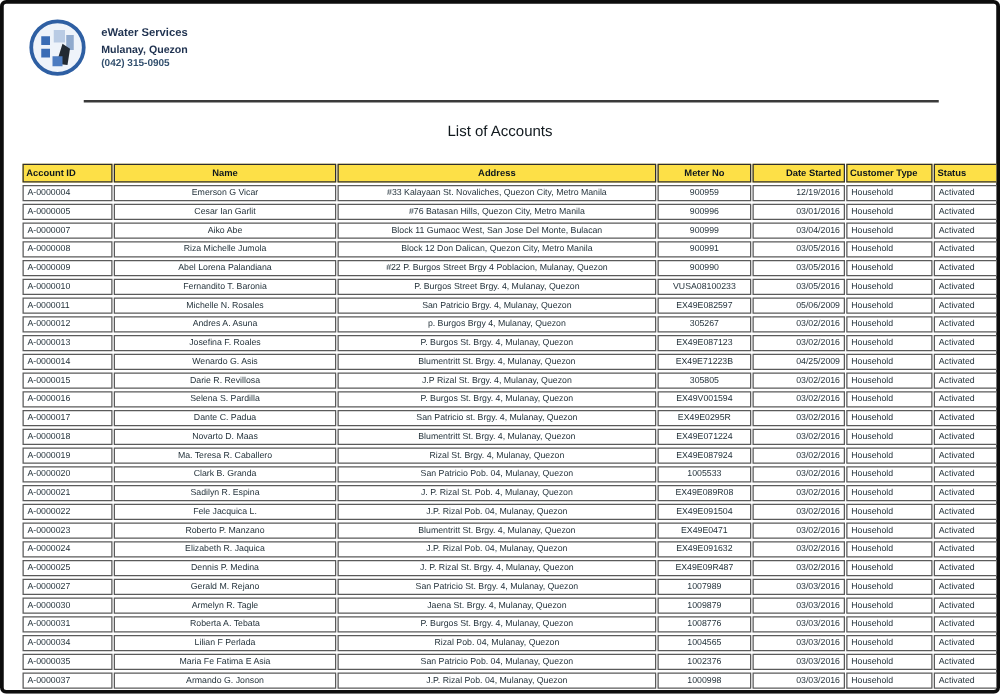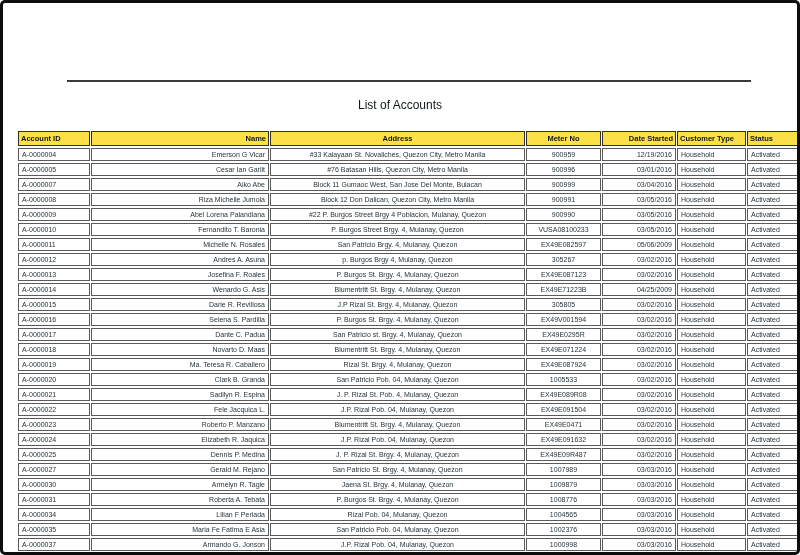--- a/index.html
+++ b/index.html
@@ -19,32 +19,50 @@
   .report-title{position:absolute;top:95px;left:0;width:100%;text-align:center;
     font-size:12px;font-weight:normal;color:#10181d;}
   
   .table-wrap{position:absolute;top:126px;left:14px;width:772px;}
   table{border-collapse:separate;border-spacing:1px 2px;width:772px;table-layout:fixed;}
   th{border:1px solid #2f2f2f;background:#fde047;font-size:7.5px;font-weight:bold;
      color:#10181d;text-align:center;height:13px;padding:0 2px;overflow:hidden;white-space:nowrap;}
   td{border:1px solid #5a5a5a;background:#ffffff;font-size:7px;color:#1e2d36;
      height:11px;line-height:11px;padding:0 3px;overflow:hidden;white-space:nowrap;}
   .col-account_id{width:66px;text-align:left;}
-  .col-name{width:172px;text-align:right;}
+  .col-name{width:172px;text-align:center;}
   .col-address{width:249px;text-align:center;}
   .col-meter_no{width:69px;text-align:center;}
   .col-date_started{width:68px;text-align:right;}
   .col-customer_type{width:63px;text-align:left;margin-left:12px;}
   .col-status{width:67px;text-align:left;}
 </style>
 </head>
 <body>
 
 <div class="page">
 
+  <div class="letterhead">
+    <span class="logo">
+      <svg width="46" height="46" viewBox="0 0 46 46">
+        <circle cx="23" cy="23" r="21" fill="#eef3fa" stroke="#2e5fa3" stroke-width="3"></circle>
+        <rect x="10" y="14" width="7" height="7" fill="#3a6cb5"></rect>
+        <rect x="10" y="24" width="7" height="7" fill="#3a6cb5"></rect>
+        <rect x="20" y="9" width="9" height="10" fill="#b9cbe4"></rect>
+        <rect x="30" y="13" width="6" height="12" fill="#8fa9cd"></rect>
+        <path d="M22 36 L27 20 L33 24 L31 37 Z" fill="#222a33"></path>
+        <rect x="19" y="30" width="8" height="8" fill="#4c7bc0"></rect>
+      </svg>
+    </span>
+    <div class="company-lines">
+      <div class="company-name">eWater Services</div>
+      <div class="company-loc">Mulanay, Quezon</div>
+      <div class="company-phone">(042) 315-0905</div>
+    </div>
+  </div>
 
   <div class="divider"></div>
 
   <div class="report-title">List of Accounts</div>
 
   <div class="table-wrap">
     <table>
       <thead>
         <tr>
             <th class="col-account_id">Account ID</th>

